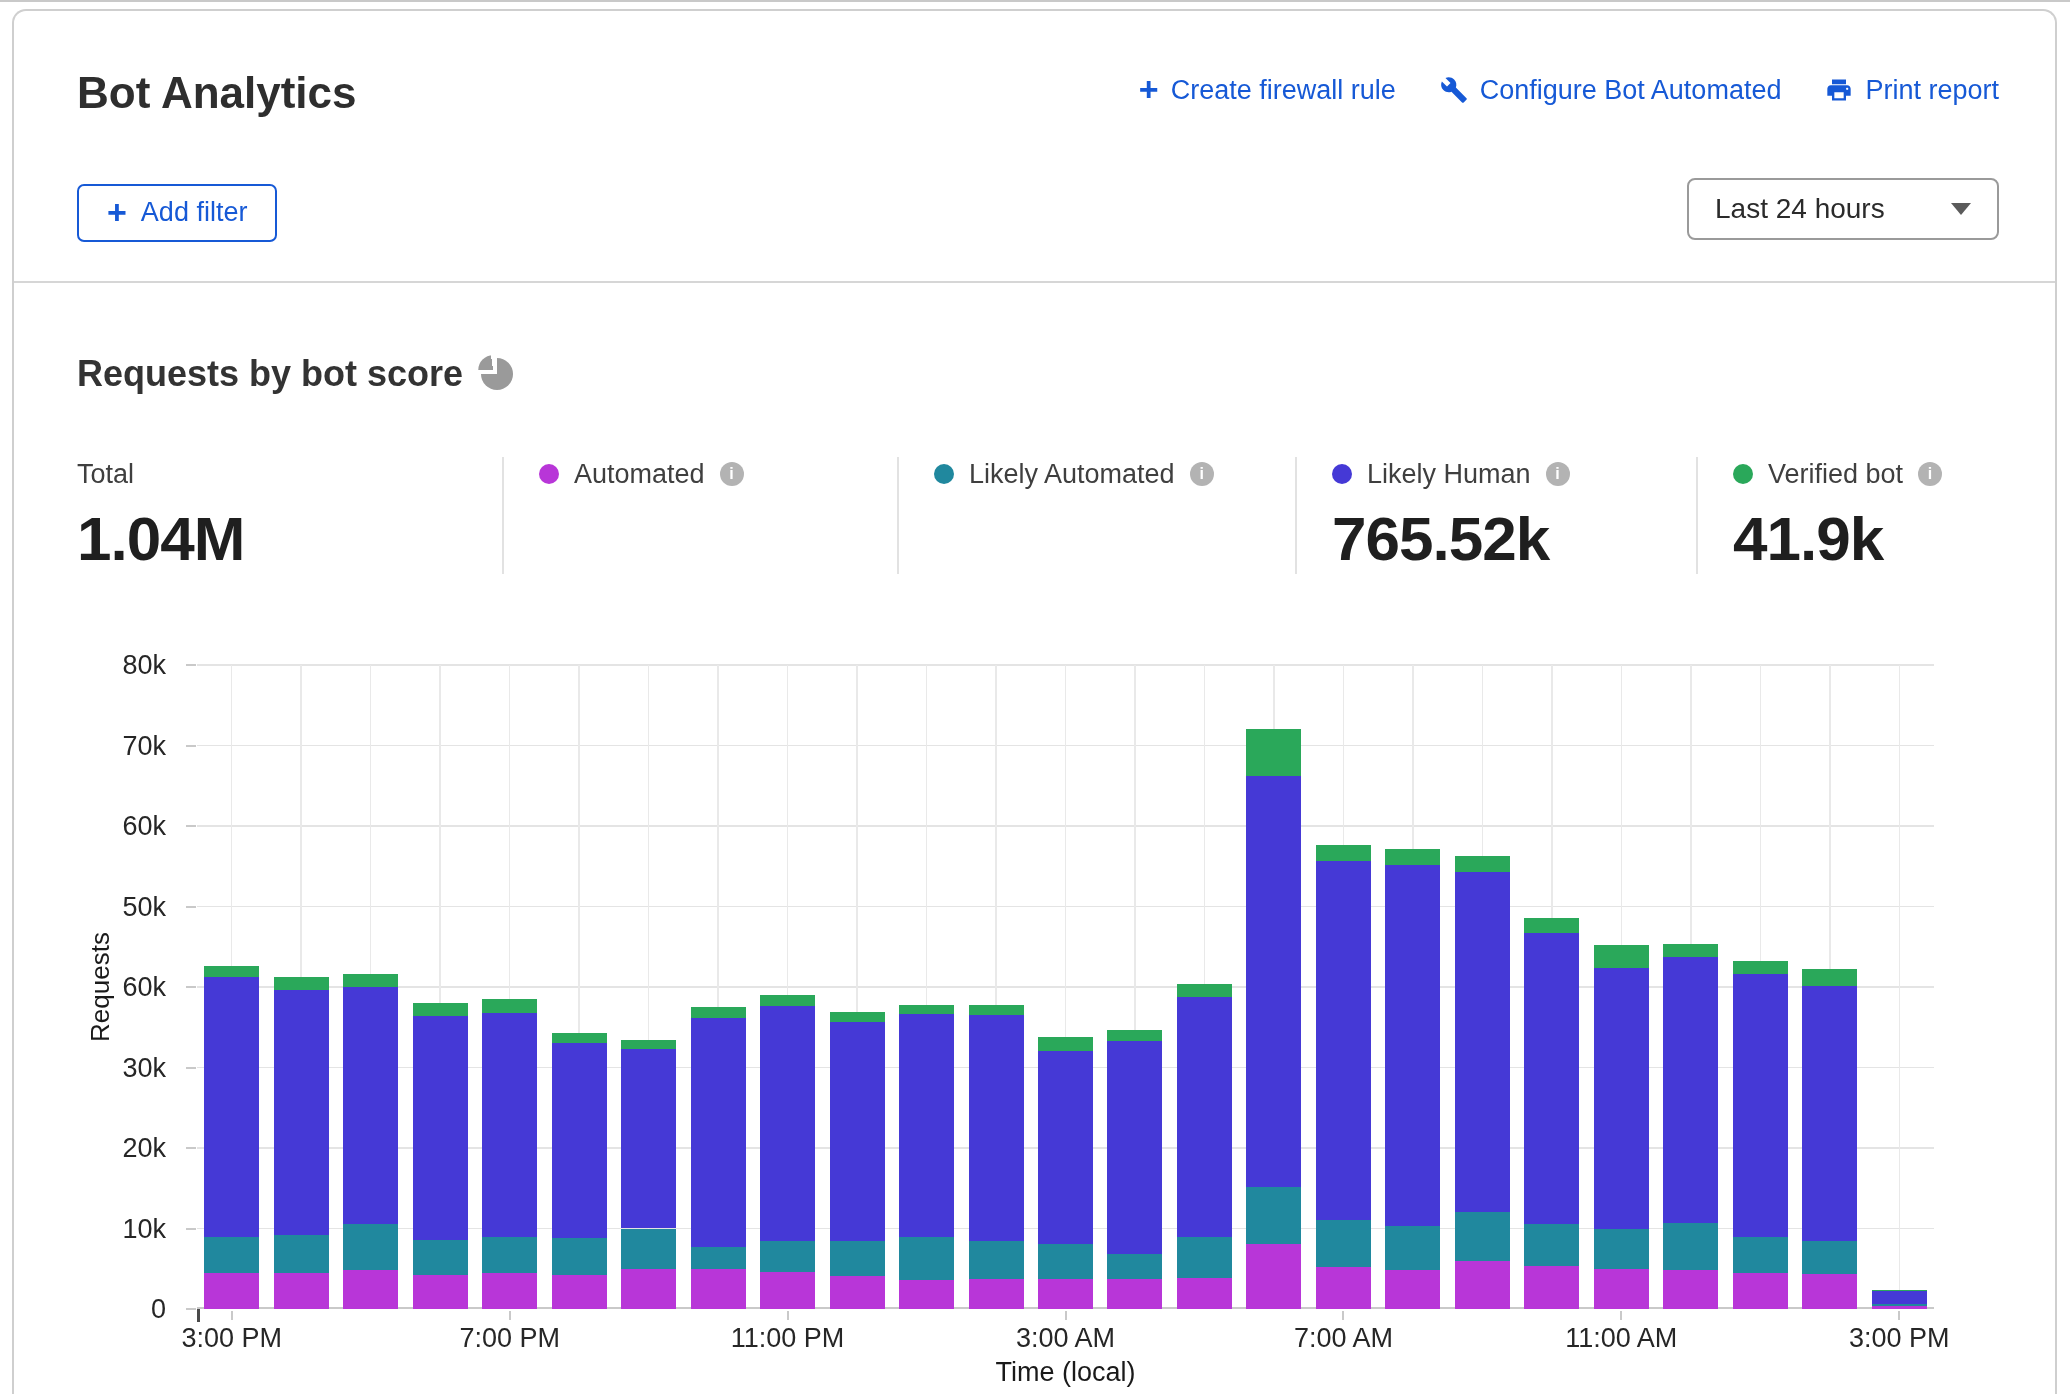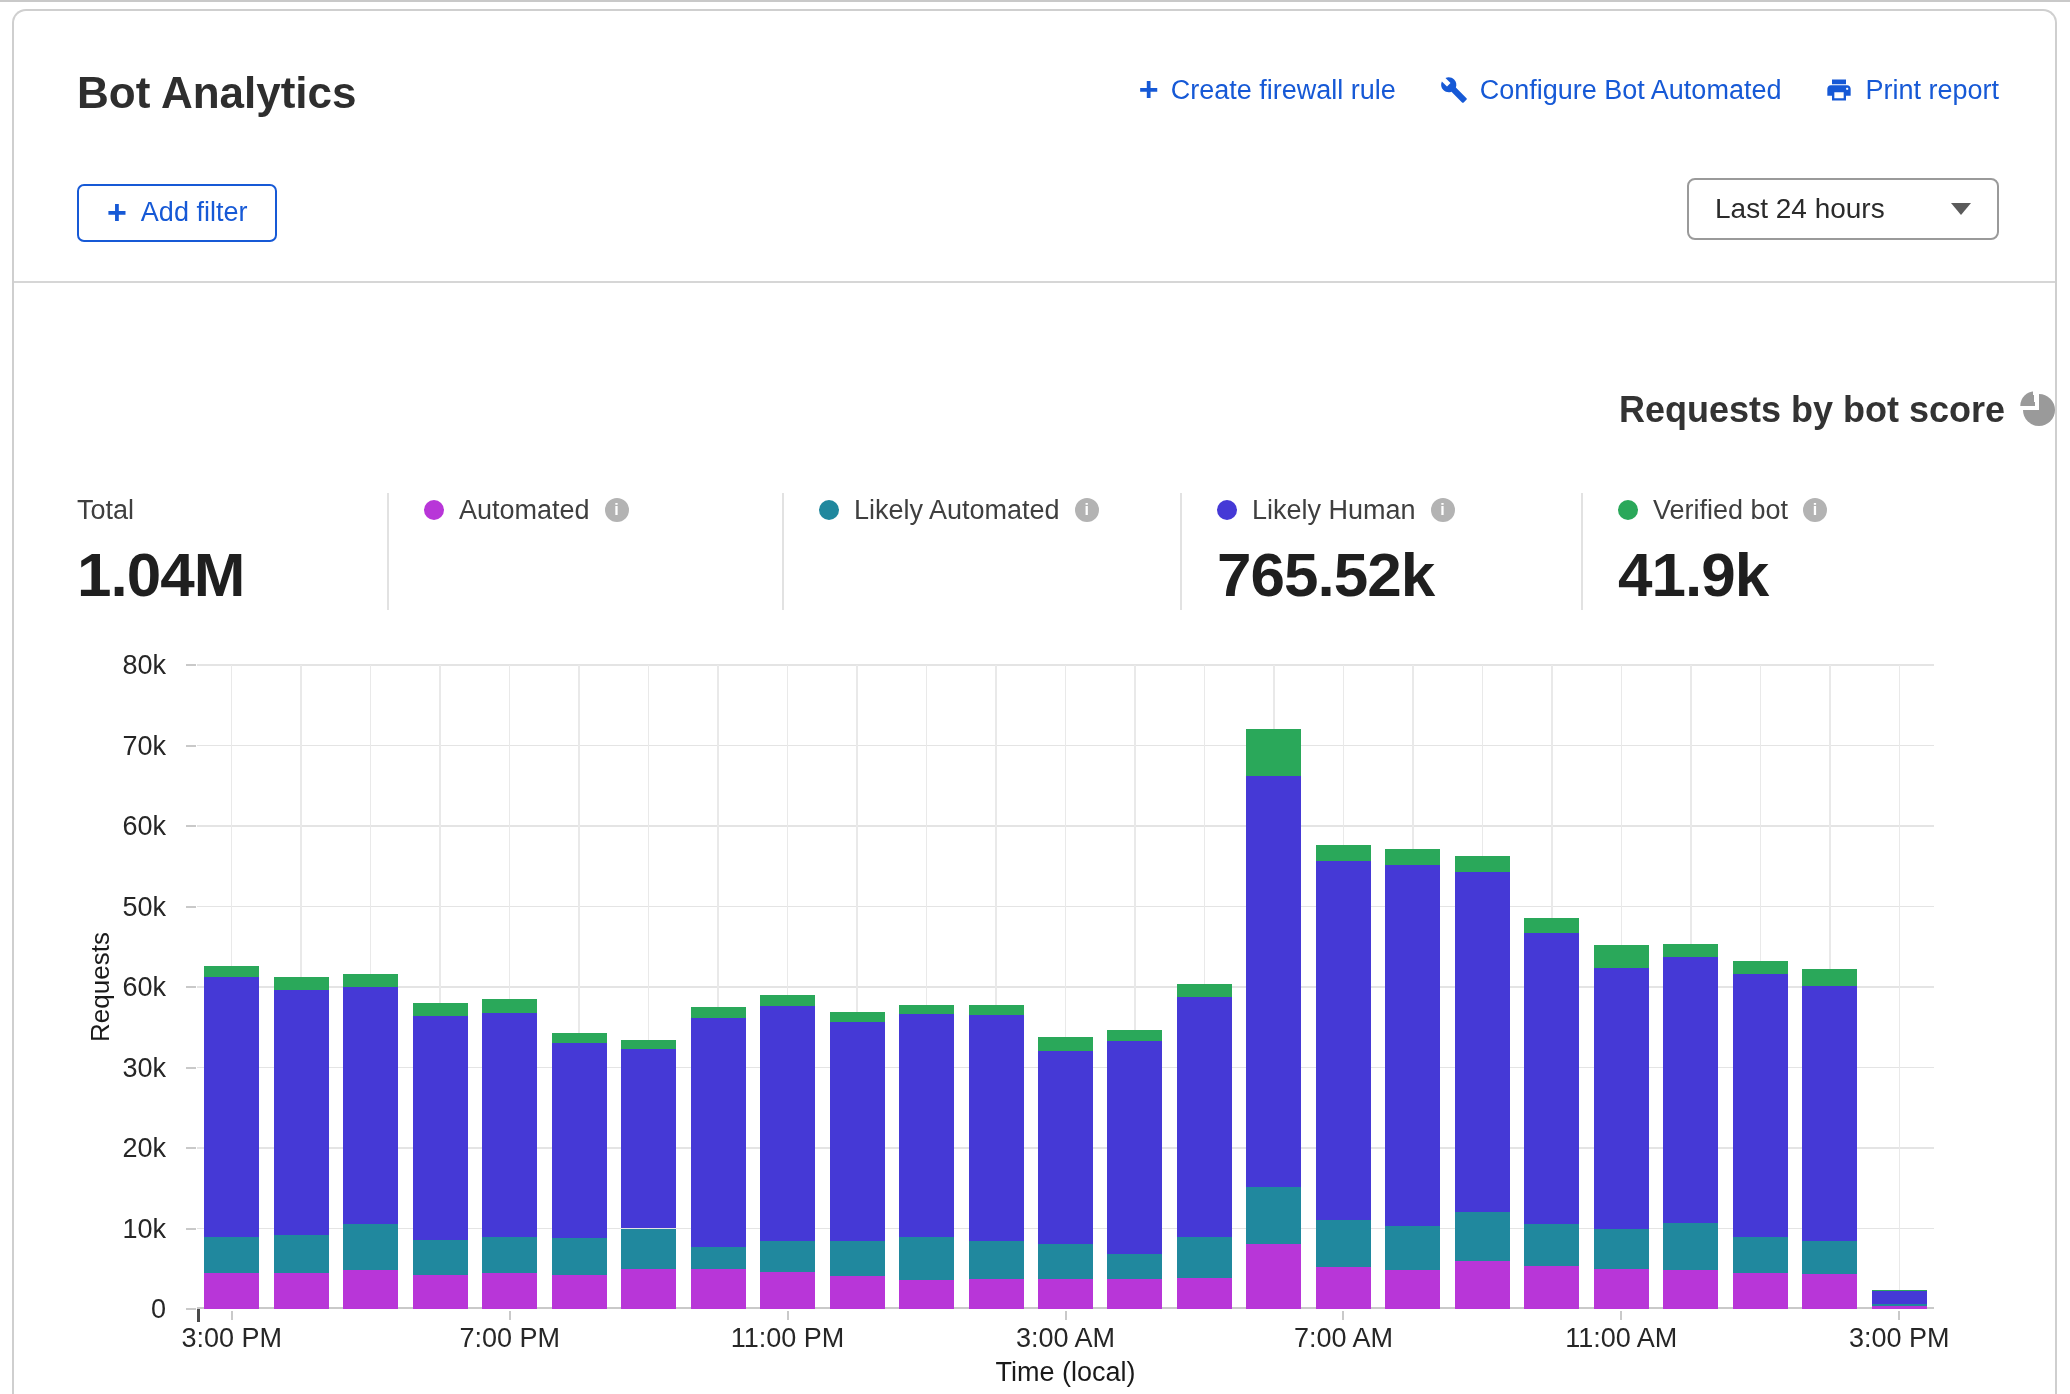--- a/index.html
+++ b/index.html
@@ -26,33 +26,33 @@
                 color:#1659d6; font-size:27px; font-weight:500; cursor:pointer;
                 font-family:"Liberation Sans", sans-serif; }
   .range-select { display:flex; align-items:center; justify-content:space-between;
                   width:312px; height:62px; margin-top:-6px; padding:0 26px;
                   border:2px solid #9a9a9a; border-radius:8px; background:#fff;
                   font-size:28px; color:#2b2b2b; cursor:pointer; }
   .caret { width:0; height:0; border-left:10px solid transparent; border-right:10px solid transparent;
            border-top:12px solid #5b5b5b; }
 
   
-  .section-row { margin:106px 0 0 63px; display:flex; align-items:center; gap:18px;justify-content:flex-end; }
+  .section-row { margin:70px 0 0 63px; display:flex; align-items:center; gap:18px; }
   .section-title { font-size:36px; font-weight:bold; color:#333; }
   .pie-icon { position:relative; width:32px; height:32px; display:inline-block; }
   .pie-icon::after  { content:""; position:absolute; inset:0;  border-radius:50%;
       background:conic-gradient(#9a9a9a 0 270deg, transparent 270deg 360deg); }
   .pie-icon::before { content:""; position:absolute; inset:0; border-radius:50%;
       background:conic-gradient(from 270deg, #9a9a9a 0 82deg, transparent 82deg 360deg);
       transform:translate(-4px,-4px) scale(.92); }
 
   
   .stats { display:flex; margin-top:62px; }
   .stat-col { padding-left:35px; }
-  .stat-col.first { width:373px; padding-left:63px; }
+  .stat-col.first { width:488px; padding-left:63px; }
   .stat-col.bordered { border-left:2px solid #e2e2e2; }
   .c2 { width:395px; } .c3 { width:398px; } .c4 { width:401px; } .c5 { flex:1; }
   .stat-head { display:flex; align-items:center; height:34px; gap:15px; }
   .dot { width:20px; height:20px; border-radius:50%; flex:0 0 auto; }
   .stat-label { font-size:27px; color:#3f3f3f; }
   .info-icon { width:24px; height:24px; border-radius:50%; background:#b3b3b3; color:#fff;
                font-size:16px; font-weight:bold; display:flex; align-items:center;
                justify-content:center; font-style:normal; cursor:pointer; }
   .stat-value { font-size:62px; font-weight:bold; color:#1f1f1f; margin-top:12px; letter-spacing:-1px; }
 

